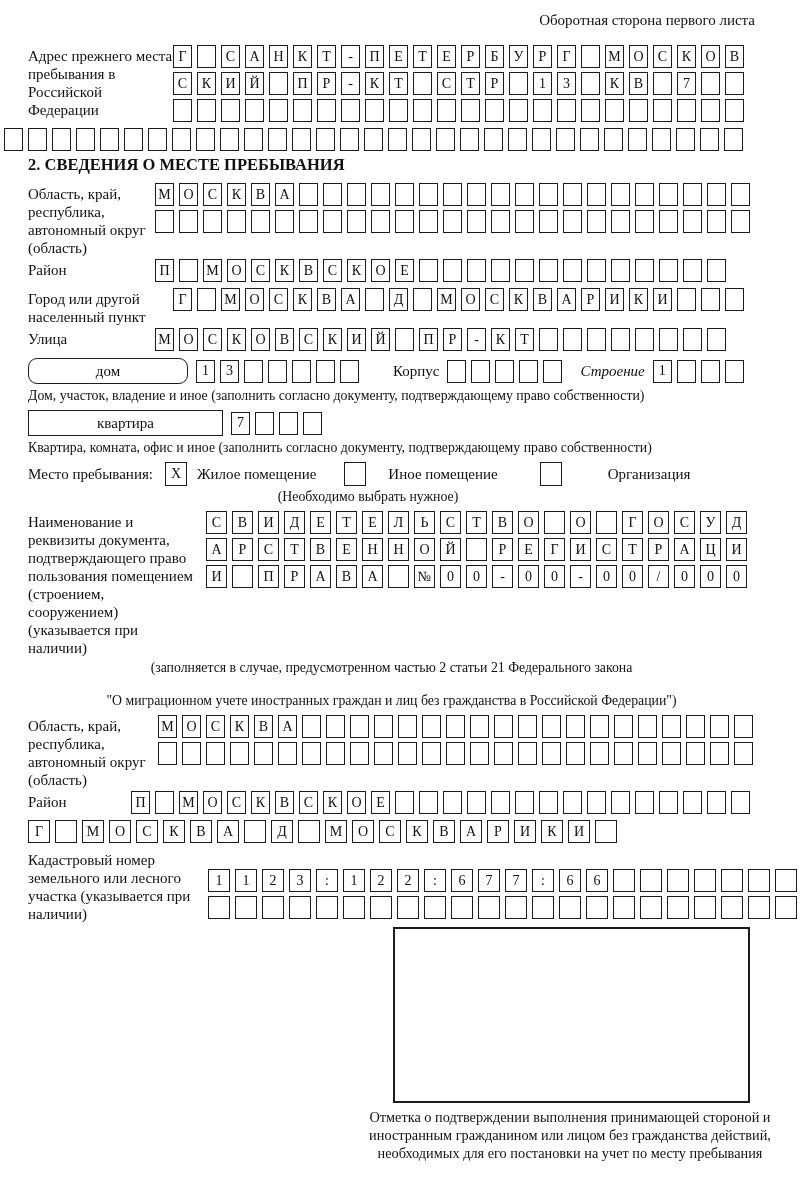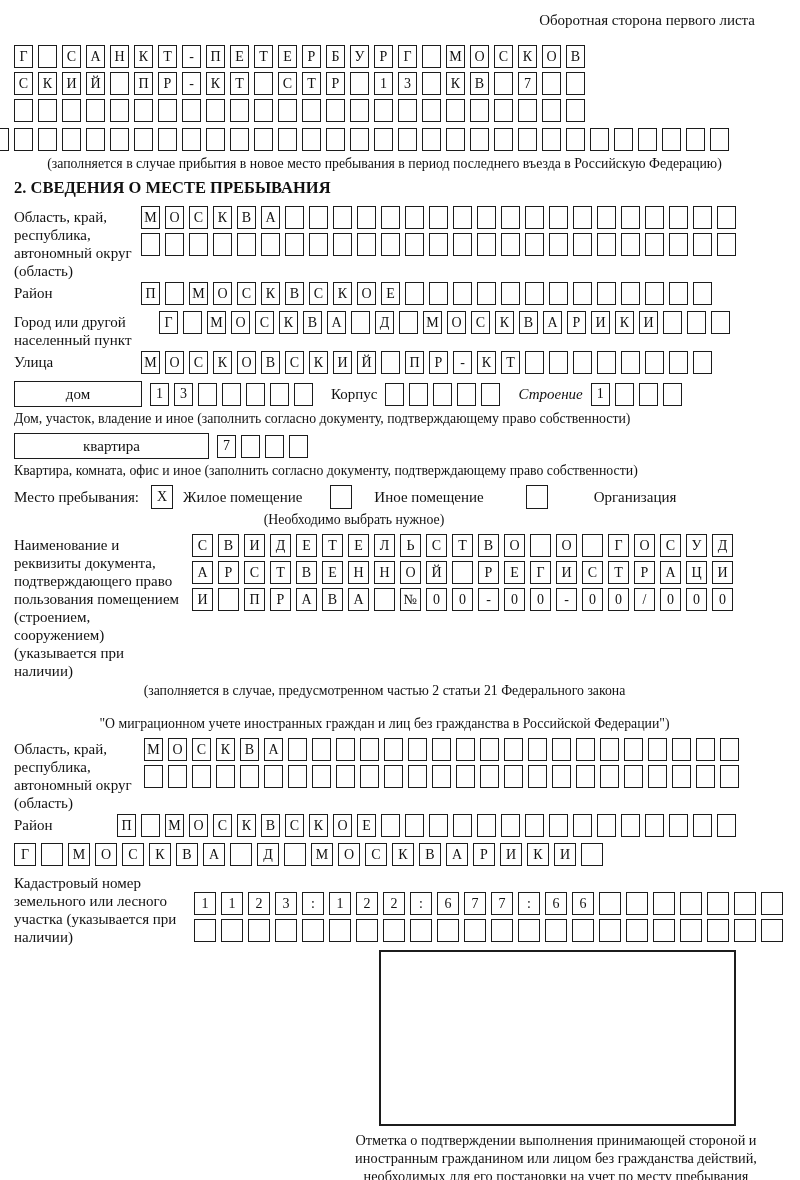--- a/index.html
+++ b/index.html
@@ -1,18 +1,18 @@
 <!DOCTYPE html>
 <html><head>
 <meta charset="utf-8">
 <style>
   * { margin:0; padding:0; box-sizing:border-box; }
   html,body { background:#ffffff; }
   body { width:800px; height:1180px; font-family:"Liberation Serif", serif; color:#111; overflow:hidden; }
-  .page { position:relative; width:800px; height:1180px; padding:12px 45px 0 14px; overflow:hidden; }
+  .page { position:relative; width:800px; height:1180px; padding:12px 45px 0 28px; overflow:hidden; }
 
   .corner { text-align:right; font-size:15px; margin-bottom:16px; }
 
   .frow { display:flex; align-items:flex-start; margin-bottom:2px; }
   .flabel { font-size:15px; line-height:18px; flex:0 0 auto; padding-top:2px; }
 
   .cellrow { display:flex; gap:5px; margin-bottom:4px; }
   .cell {
     width:19px; height:23px; flex:0 0 auto;
     border:1.6px solid #1c1c1c; background:#fff;
@@ -59,20 +59,21 @@
   }
 </style>
 </head>
 <body>
 
 <div class="page">
 
   <div class="corner">Оборотная сторона первого листа</div>
 
   <div class="frow">
+    <div class="flabel w140">Адрес прежнего места пребывания в Российской Федерации</div>
     <div>
       <div class="cellrow">
           <div class="cell">Г</div>
           <div class="cell"></div>
           <div class="cell">С</div>
           <div class="cell">А</div>
           <div class="cell">Н</div>
           <div class="cell">К</div>
           <div class="cell">Т</div>
           <div class="cell">-</div>
@@ -173,21 +174,20 @@
       <div class="cell"></div>
       <div class="cell"></div>
       <div class="cell"></div>
       <div class="cell"></div>
       <div class="cell"></div>
       <div class="cell"></div>
       <div class="cell"></div>
       <div class="cell"></div>
       <div class="cell"></div>
     </div>
-  <div class="caption center">(заполняется в случае прибытия в новое место пребывания в период последнего въезда в Российскую Федерацию)</div>
 
   <div class="h2">2. СВЕДЕНИЯ О МЕСТЕ ПРЕБЫВАНИЯ</div>
 
   <div class="frow">
     <div class="flabel w125">Область, край, республика, автономный округ (область)</div>
     <div>
       <div class="cellrow">
           <div class="cell">М</div>
           <div class="cell">О</div>
           <div class="cell">С</div>
@@ -328,31 +328,31 @@
         <div class="cell"></div>
         <div class="cell"></div>
         <div class="cell"></div>
         <div class="cell"></div>
         <div class="cell"></div>
         <div class="cell"></div>
       </div>
   </div>
 
   <div class="inline-row" style="margin-top:3px;">
-    <div class="bigbox" style="width:128px;">дом</div>
+    <div class="bigbox" style="width:160px;border-radius:9px;">дом</div>
     <div class="cellrow" style="margin:0 0 0 8px;">
         <div class="cell">1</div>
         <div class="cell">3</div>
         <div class="cell"></div>
         <div class="cell"></div>
         <div class="cell"></div>
         <div class="cell"></div>
         <div class="cell"></div>
       </div>
-    <div class="inline-label" style="margin-left:18px;">Корпус</div>
+    <div class="inline-label" style="margin-left:34px;">Корпус</div>
     <div class="cellrow" style="margin:0 0 0 8px;">
         <div class="cell"></div>
         <div class="cell"></div>
         <div class="cell"></div>
         <div class="cell"></div>
         <div class="cell"></div>
       </div>
     <div class="inline-label" style="margin-left:18px;font-style:italic;">Строение</div>
     <div class="cellrow" style="margin:0 0 0 8px;">
         <div class="cell">1</div>

